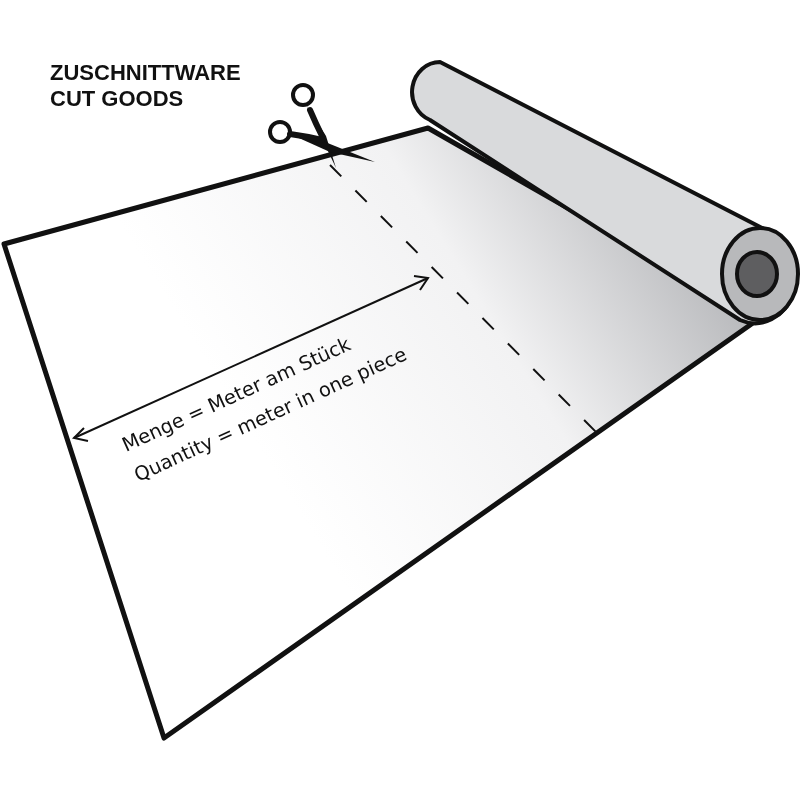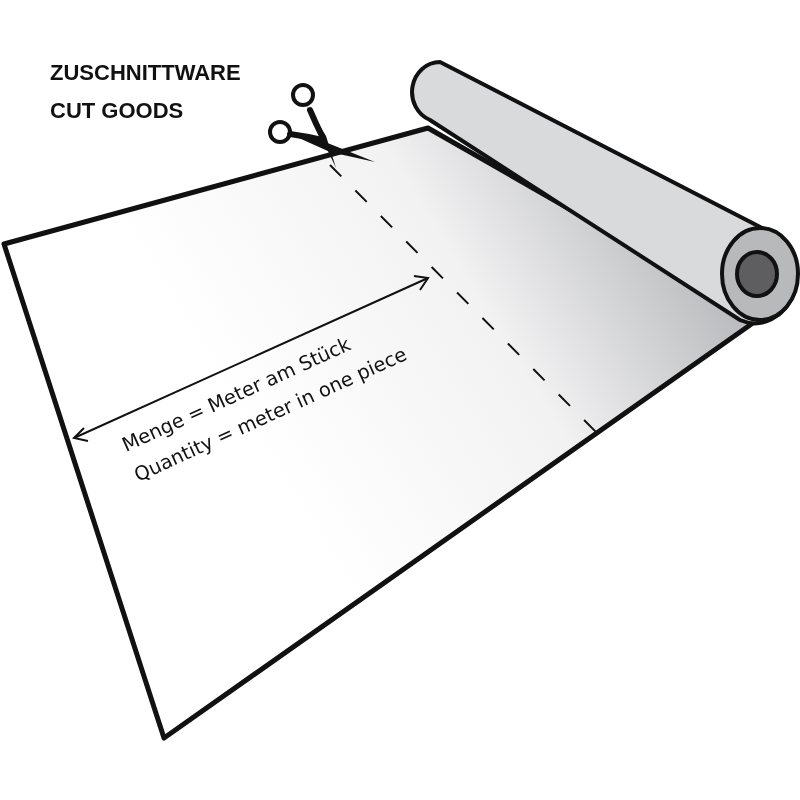--- a/index.html
+++ b/index.html
@@ -1,19 +1,19 @@
 <!DOCTYPE html>
 <html><head>
 <meta charset="utf-8">
 <style>
   html, body { margin: 0; padding: 0; background: #ffffff; }
   body { width: 800px; height: 800px; position: relative; overflow: hidden; font-family: "DejaVu Sans", sans-serif; }
   .title { position: absolute; left: 2px; font-weight: bold; font-size: 22px; color: #111; letter-spacing: 0px; line-height: 1; font-family: "Liberation Sans", sans-serif; margin-left: 48px; }
   .title.l1 { top: 62px; }
-  .title.l2 { top: 100px; }
+  .title.l2 { top: 88px; }
   svg.stage { position: absolute; left: 0; top: 0; }
   .rot-label { font-family: "DejaVu Sans", sans-serif; font-size: 19.5px; fill: #111; }
 </style>
 </head>
 <body>
 
 <div class="title l1">ZUSCHNITTWARE</div>
 <div class="title l2">CUT GOODS</div>
 
 <svg class="stage" width="800" height="800" viewBox="0 0 800 800">

